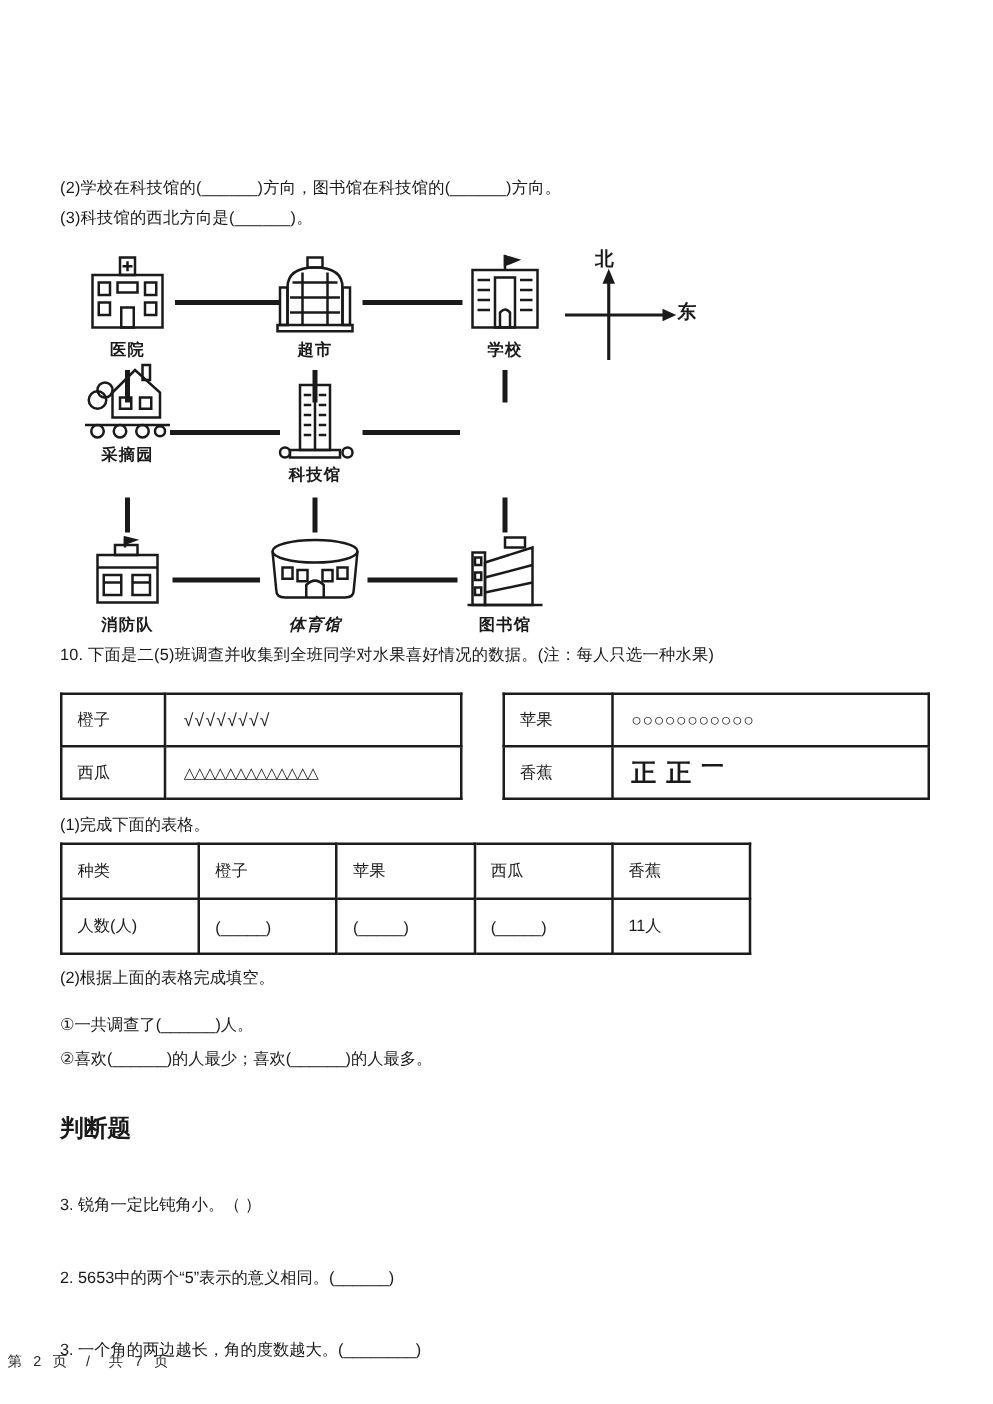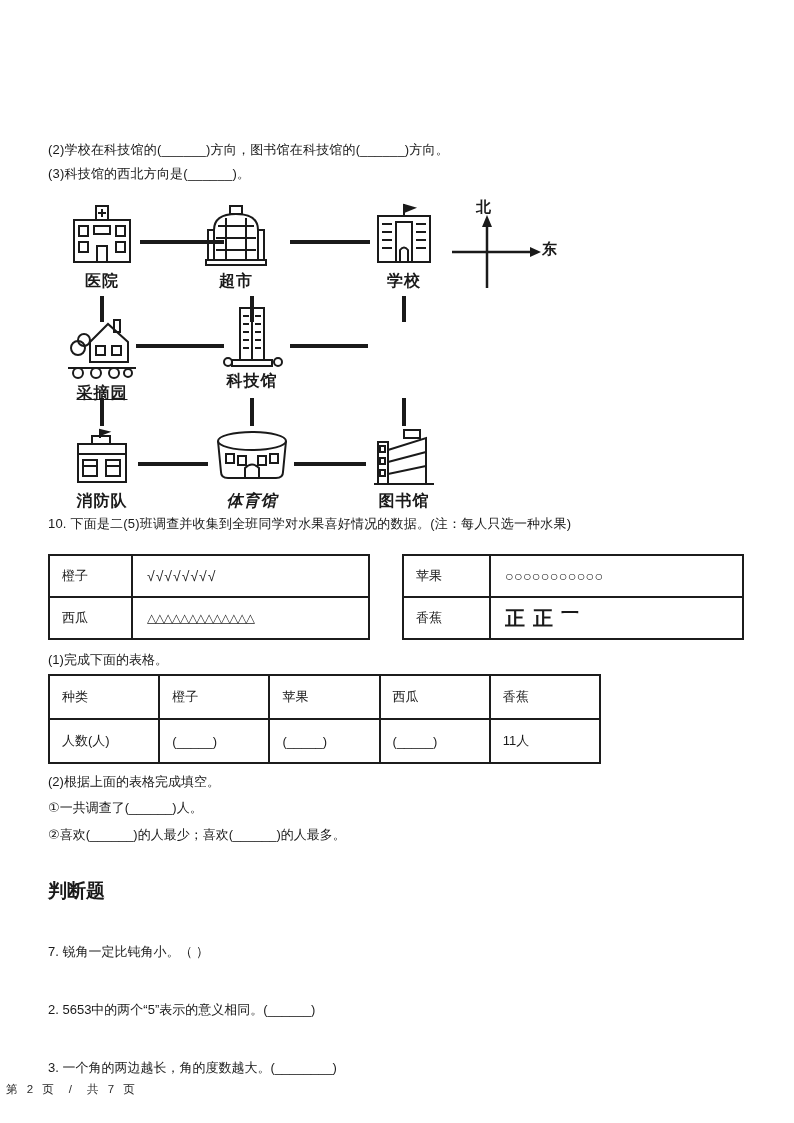--- a/index.html
+++ b/index.html
@@ -7,21 +7,21 @@
     width:794px;height:1123px;position:relative;background:#ffffff;
     font-family:"Liberation Sans","DejaVu Sans",sans-serif;
     color:#1a1a1a;font-size:13px;overflow:hidden;
   }
   .content{padding:138px 44px 0 48px;}
   .q-line{margin:0;line-height:24px;letter-spacing:.2px;}
   
   .map{position:relative;height:312px;margin:14px 0 0 -48px;width:794px;}
   .bcell{position:absolute;width:120px;text-align:center;}
   .bcell svg{display:block;margin:0 auto;}
-  .blabel{display:block;font-weight:700;font-size:16px;margin-top:1px;letter-spacing:1px;}
+  .blabel{display:block;font-weight:700;font-size:13px;margin-top:1px;letter-spacing:1px;}
   .hline,.vline{position:absolute;background:#1a1a1a;}
   .compass{position:absolute;left:442px;top:2px;width:120px;height:92px;}
   .compass .n{position:absolute;left:34px;top:-4px;font-weight:700;font-size:15px;}
   .compass .e{position:absolute;left:100px;top:38px;font-weight:700;font-size:15px;}
   
   .tally-wrap{display:flex;margin-top:18px;gap:32px;}
   .tally{border-collapse:collapse;}
   .tally td{border:2px solid #1c1c1c;height:38px;vertical-align:middle;}
   .tally .lab{width:68px;padding-left:12px;}
   .tally .marks{padding-left:14px;}
@@ -63,21 +63,21 @@
         <rect x="9" y="24" width="9" height="10"></rect>
           <rect x="46" y="24" width="9" height="10"></rect>
         <rect x="9" y="40" width="9" height="10"></rect>
           <rect x="46" y="40" width="9" height="10"></rect>
         <rect x="24" y="24" width="16" height="8"></rect>
         <rect x="27" y="44" width="10" height="16"></rect>
       </svg>
       <span class="blabel">医院</span>
     </div>
 
-    <div class="bcell" style="left:176px;top:2px;">
+    <div class="bcell" style="left:192px;top:2px;">
       <svg width="64" height="68" viewBox="0 0 64 68" stroke="#1a1a1a" fill="none" stroke-width="2">
         <rect x="26" y="4" width="12" height="8"></rect>
         <path d="M10 58 L10 28 Q10 12 32 12 Q54 12 54 28 L54 58"></path>
         <line x1="14" y1="24" x2="50" y2="24"></line>
           <line x1="12" y1="36" x2="52" y2="36"></line>
           <line x1="12" y1="48" x2="52" y2="48"></line>
         <line x1="22" y1="16" x2="22" y2="58"></line>
           <line x1="42" y1="16" x2="42" y2="58"></line>
         <rect x="4" y="28" width="6" height="30"></rect>
           <rect x="54" y="28" width="6" height="30"></rect>
@@ -98,21 +98,21 @@
           <line x1="10" y1="38" x2="20" y2="38"></line>
           <line x1="10" y1="46" x2="20" y2="46"></line>
         <line x1="44" y1="22" x2="54" y2="22"></line>
           <line x1="44" y1="30" x2="54" y2="30"></line>
           <line x1="44" y1="38" x2="54" y2="38"></line>
           <line x1="44" y1="46" x2="54" y2="46"></line>
       </svg>
       <span class="blabel">学校</span>
     </div>
 
-    <div class="bcell" style="left:42px;top:116px;text-decoration:underline;">
+    <div class="bcell" style="left:42px;top:88px;">
       <svg width="72" height="66" viewBox="0 0 72 66" stroke="#1a1a1a" fill="none" stroke-width="2">
         <rect x="48" y="4" width="6" height="12"></rect>
         <path d="M24 26 L42 8 L62 26 L62 46 L24 46 Z"></path>
         <rect x="30" y="30" width="9" height="9"></rect>
           <rect x="46" y="30" width="9" height="9"></rect>
         <circle cx="12" cy="32" r="7"></circle>
           <circle cx="18" cy="24" r="6"></circle>
         <line x1="2" y1="52" x2="70" y2="52"></line>
         <circle cx="12" cy="57" r="5"></circle>
           <circle cx="30" cy="57" r="5"></circle>
@@ -255,26 +255,26 @@
     <tr>
       <td>人数(人)</td>
       <td>(_____)</td>
       <td>(_____)</td>
       <td>(_____)</td>
       <td>11人</td>
     </tr>
   </tbody>
     </table>
 
-  <p class="label-line" style="margin-top:8px;margin-bottom:2px;">(2)根据上面的表格完成填空。</p>
+  <p class="label-line" style="margin-top:8px;margin-bottom:14px;">(2)根据上面的表格完成填空。</p>
   <p class="blank-line">①一共调查了(______)人。</p>
   <p class="blank-line">②喜欢(______)的人最少；喜欢(______)的人最多。</p>
 
   <p class="sec-title">判断题</p>
-  <p class="judge-item">7. 锐角一定比钝角小。（ ）</p>
+  <p class="judge-item">3. 锐角一定比钝角小。（ ）</p>
   <p class="judge-item">2. 5653中的两个“5”表示的意义相同。(______)</p>
   <p class="judge-item">3. 一个角的两边越长，角的度数越大。(________)</p>
 
 </div>
 
 <div class="footer">
   <span>第 2 页</span><span>/</span><span>共 7 页</span>
 </div>
 
 </body></html>

